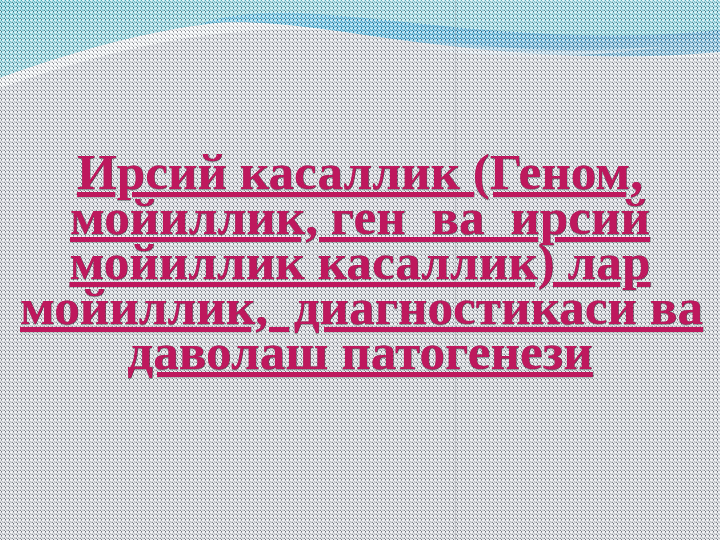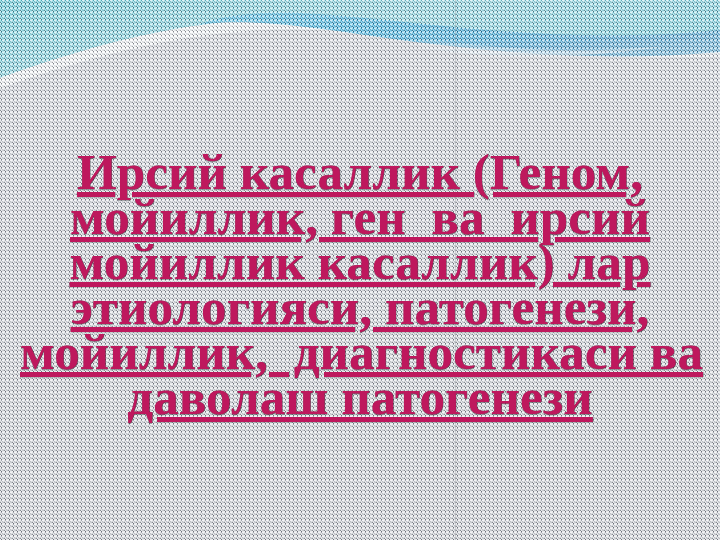--- a/index.html
+++ b/index.html
@@ -162,18 +162,17 @@
   </div>
 
   <div class="texture-overlay"></div>
   <div class="texture-overlay2"></div>
   <div class="seam"></div>
 
   <div class="title-block">
     <span class="title-line">Ирсий касаллик (Геном,</span>
     <span class="title-line">мойиллик, ген  ва  ирсий</span>
     <span class="title-line">мойиллик касаллик) лар</span>
-    <span class="title-line">этиологияси, патогенези,</span>
     <span class="title-line">мойиллик,  диагностикаси ва</span>
     <span class="title-line">даволаш патогенези</span>
   </div>
 
 </div>
 
 </body></html>

